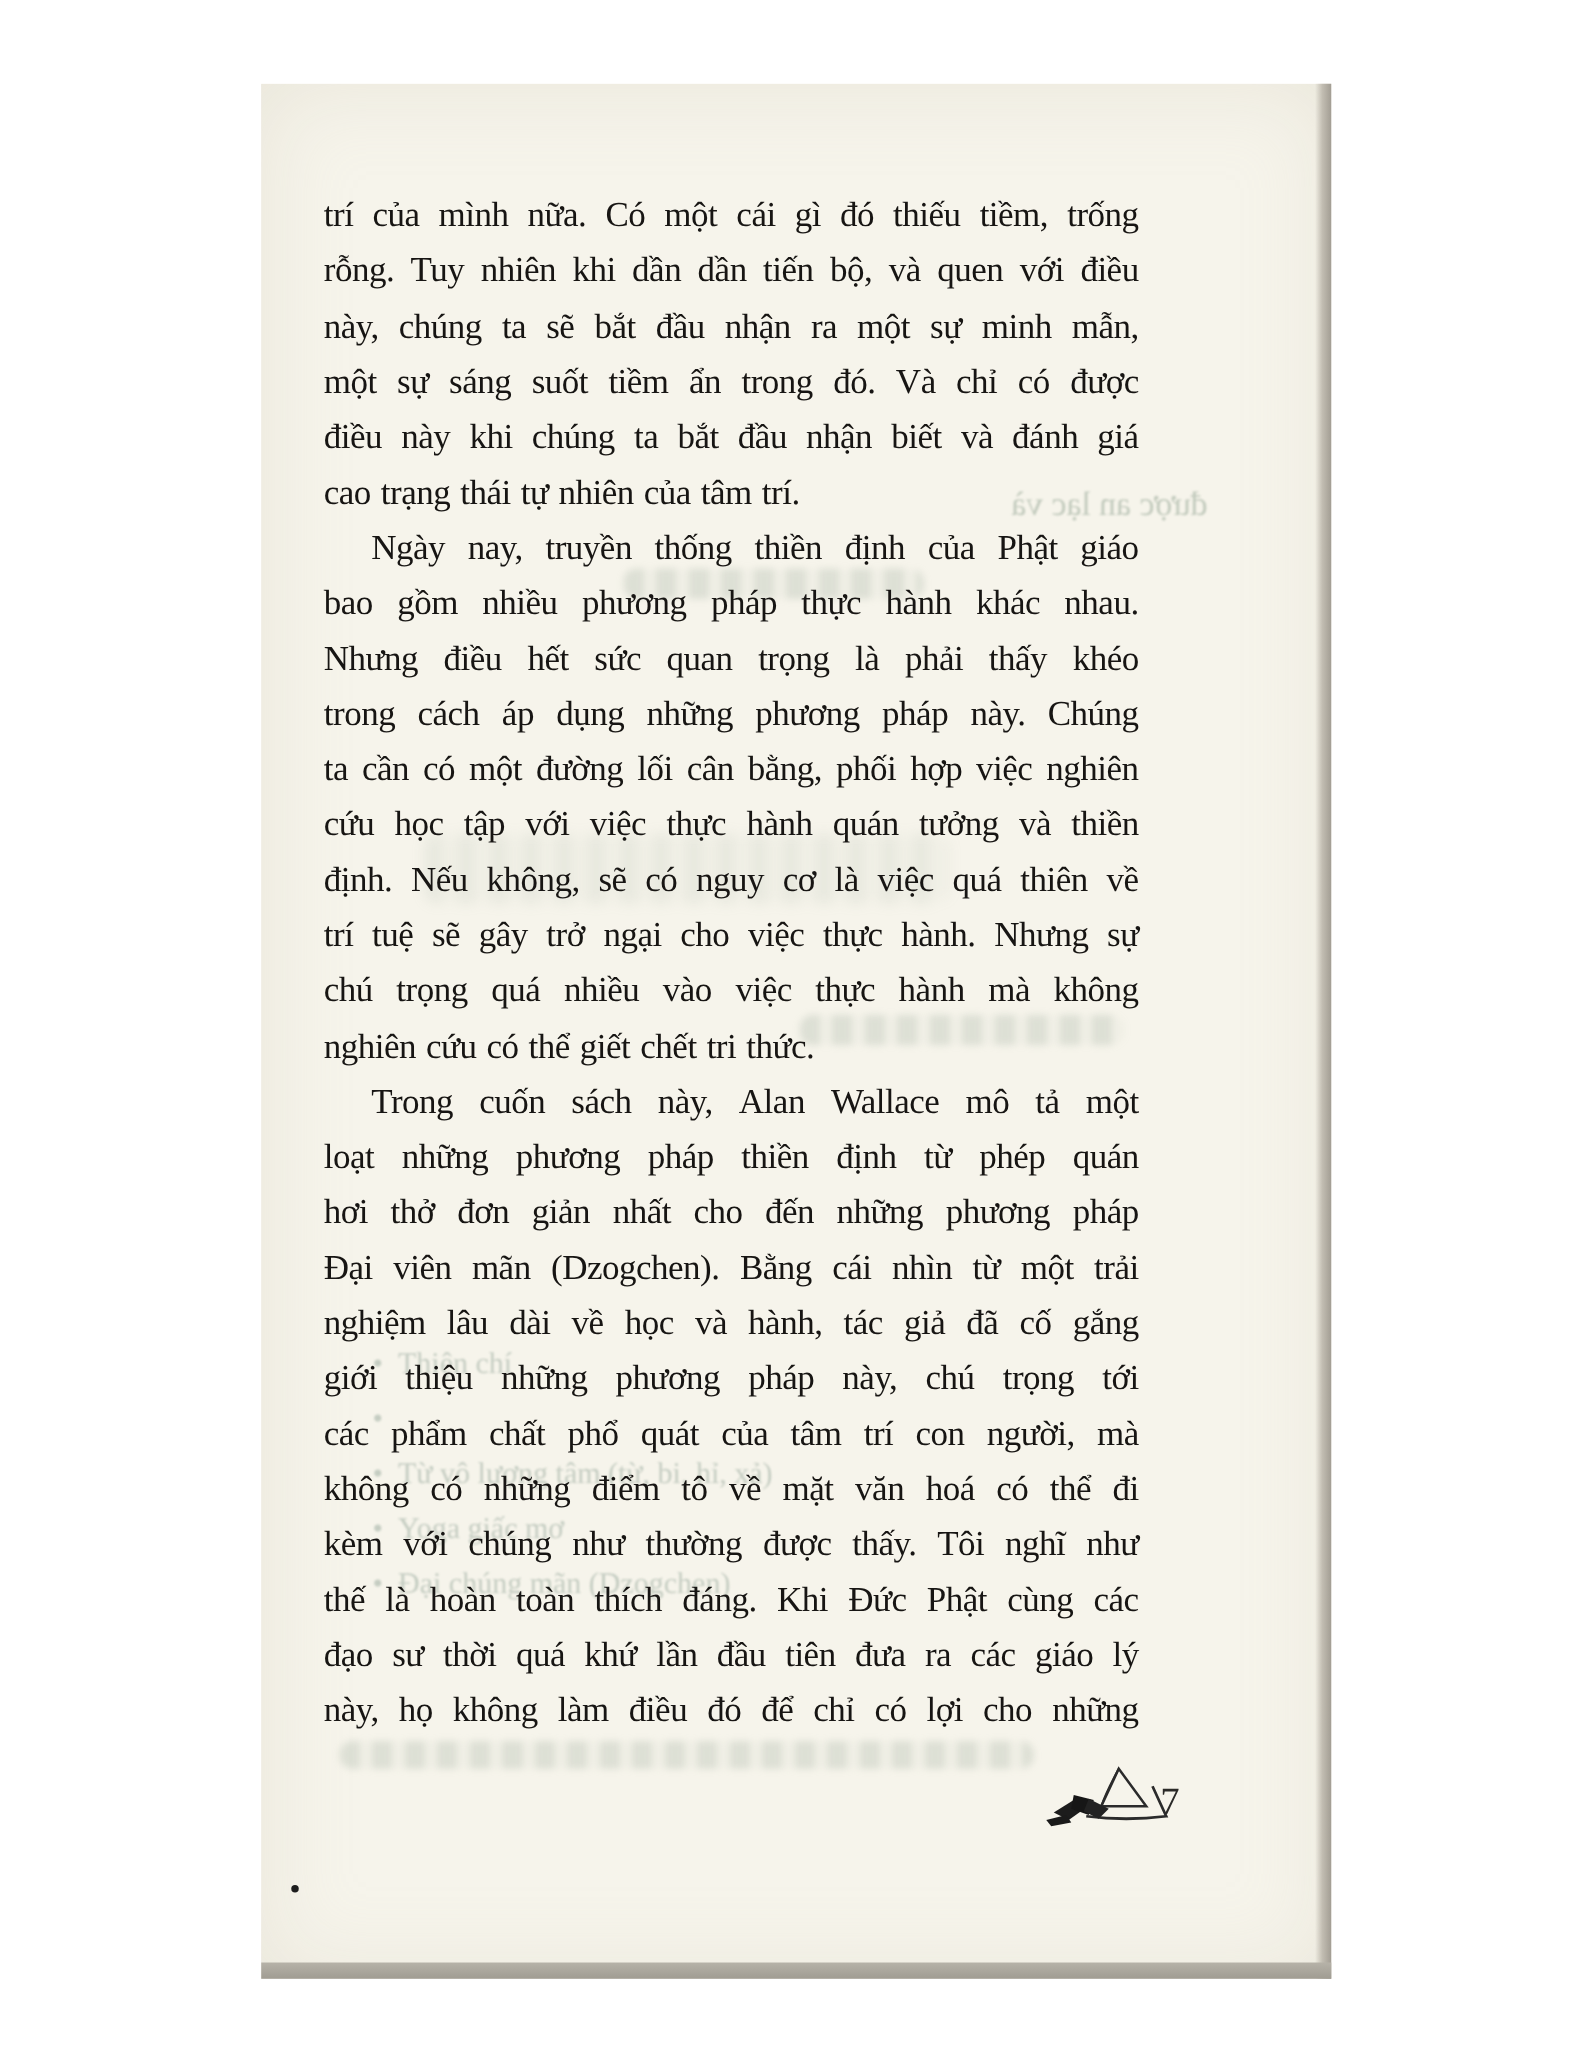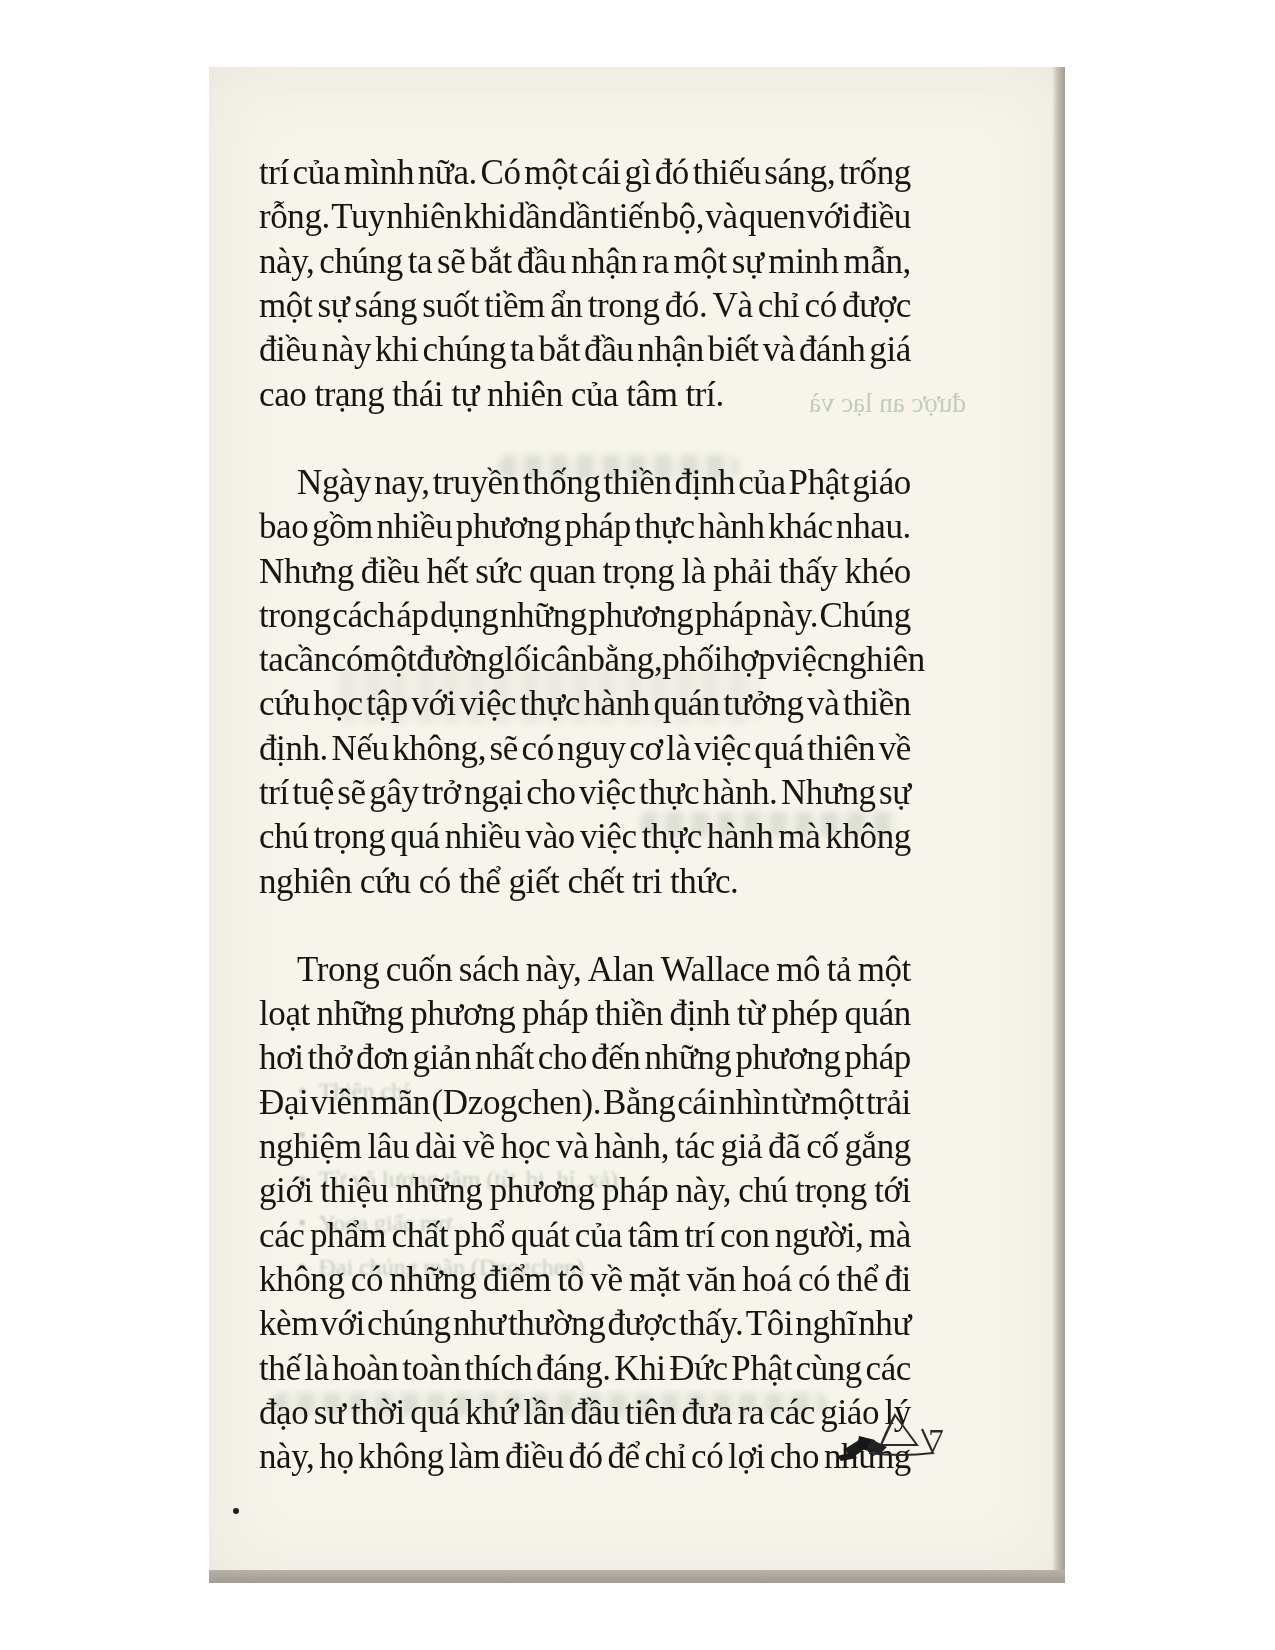--- a/index.html
+++ b/index.html
@@ -15,26 +15,26 @@
   .edge-right{
     position:absolute;right:0;top:0;width:13px;height:100%;
     background:linear-gradient(to right,rgba(182,177,166,0) 0%,#c2bdb2 45%,#a29d93 100%);
   }
   .edge-bottom{
     position:absolute;left:0;bottom:0;width:100%;height:13px;
     background:linear-gradient(to bottom,#b6b2a8 0%,#a09c92 100%);
   }
   .textblock{
     position:absolute;left:50px;top:84px;width:652px;
-    font-size:35px;letter-spacing:-0.4px;color:#171513;
+    font-size:28px;letter-spacing:-0.4px;color:#171513;
   }
   .line{display:flex;height:44.3px;align-items:center;white-space:nowrap;}
   .line.just{justify-content:space-between;}
   .line.end{justify-content:flex-start;gap:8px;}
-  .line.indent{padding-left:38px;margin-top:44px;}
+  .line.indent{padding-left:38px;}
   
   .bleed-mirror{
     position:absolute;left:471px;top:316px;width:286px;height:40px;
     font-size:27px;color:rgba(148,164,148,0.52);
     transform:scaleX(-1);filter:blur(0.7px);
     display:flex;align-items:center;
   }
   .bleed-list{
     position:absolute;left:89px;top:1002px;
     font-size:24px;color:rgba(140,160,146,0.46);filter:blur(0.9px);
@@ -95,21 +95,21 @@
         <span>trí</span>
         <span>của</span>
         <span>mình</span>
         <span>nữa.</span>
         <span>Có</span>
         <span>một</span>
         <span>cái</span>
         <span>gì</span>
         <span>đó</span>
         <span>thiếu</span>
-        <span>sáng,</span>
+        <span>tiềm,</span>
         <span>trống</span>
       </div>
       <div class="line just">
         <span>rỗng.</span>
         <span>Tuy</span>
         <span>nhiên</span>
         <span>khi</span>
         <span>dần</span>
         <span>dần</span>
         <span>tiến</span>

